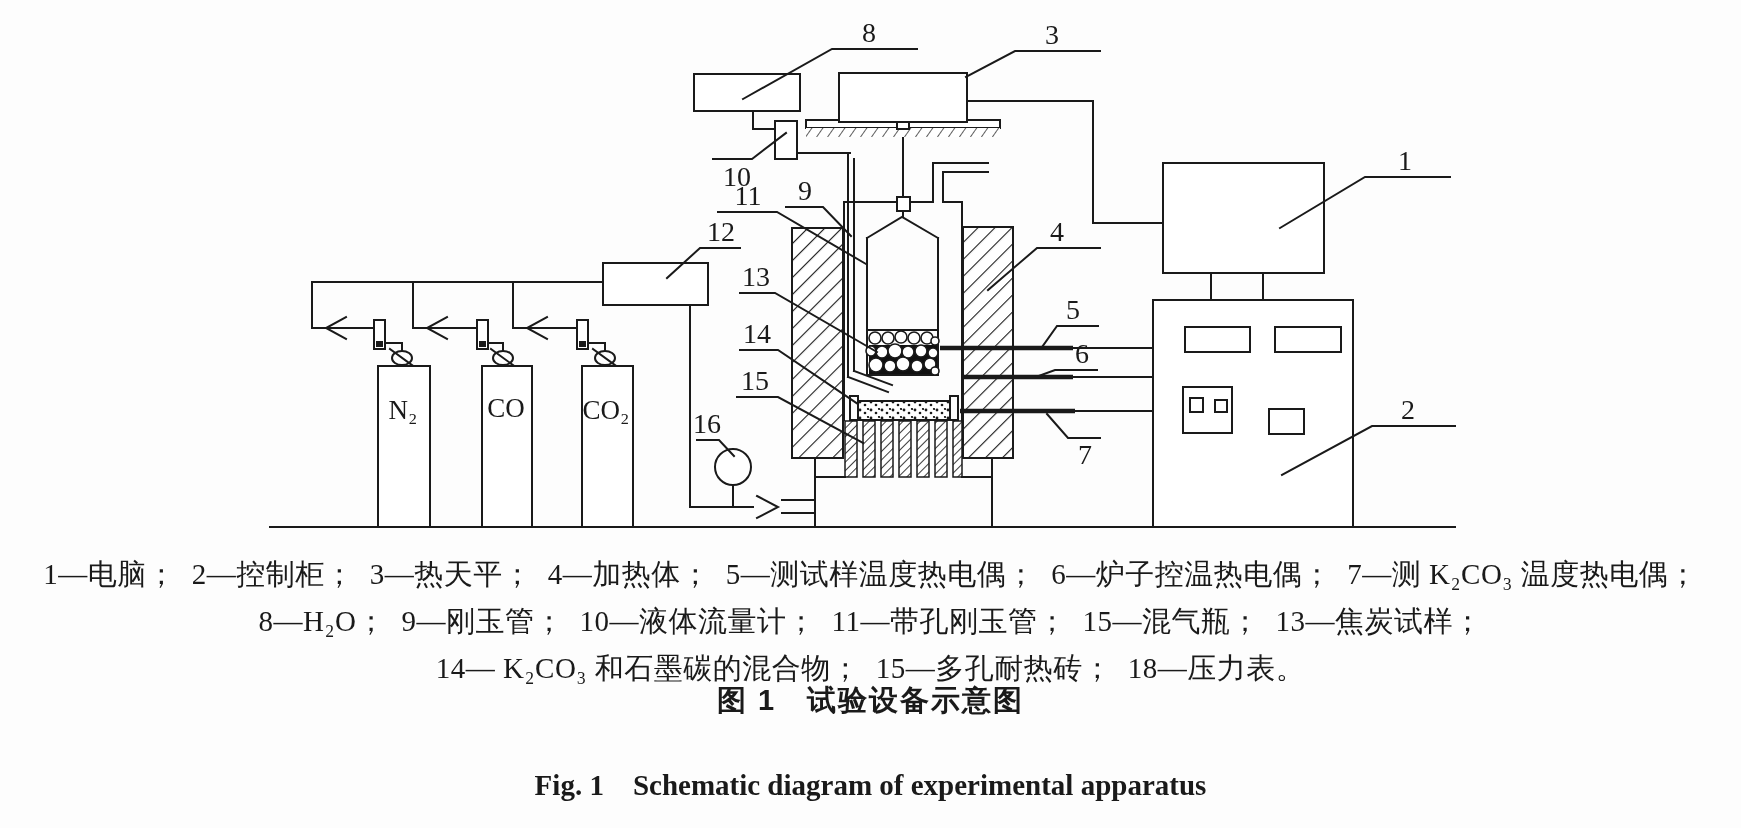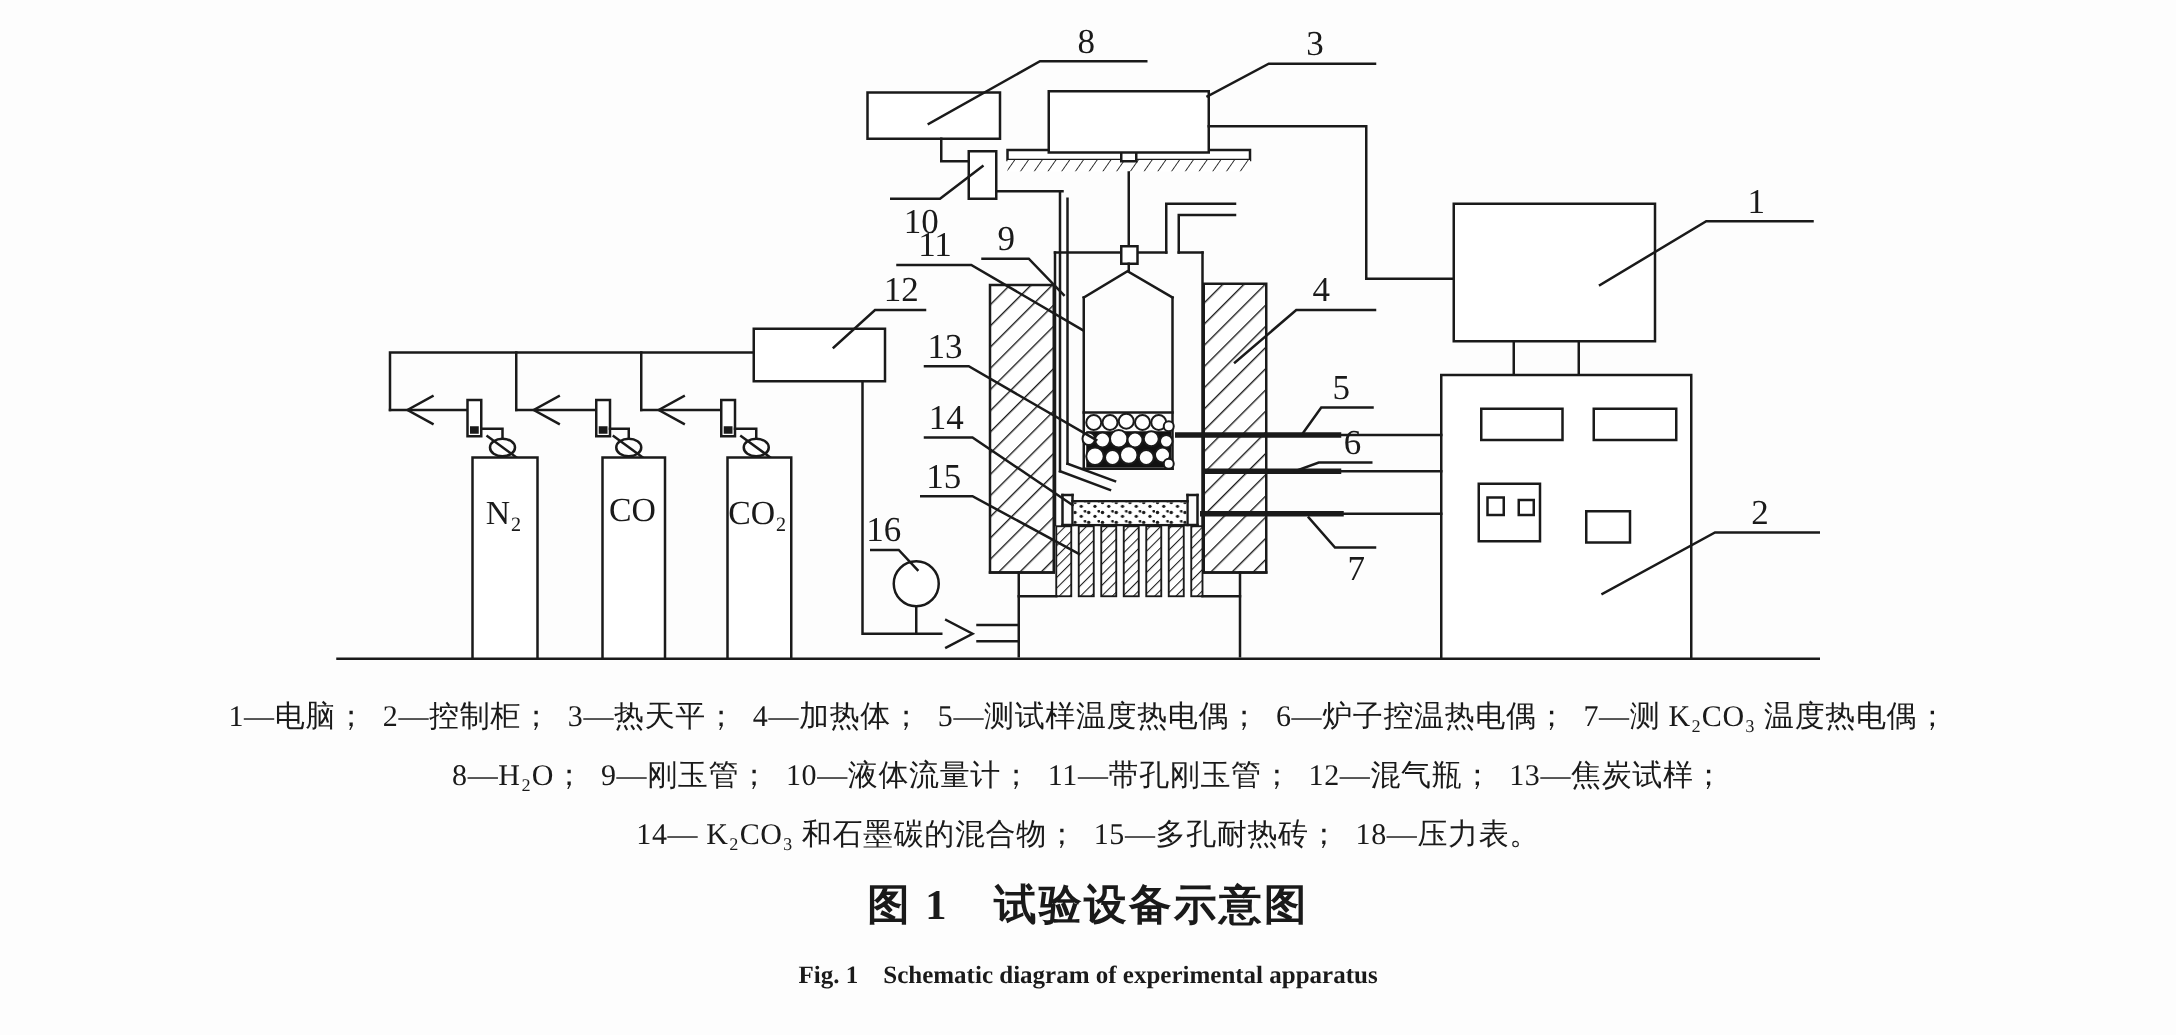--- a/index.html
+++ b/index.html
@@ -5,25 +5,25 @@
   html,body{margin:0;padding:0;background:#ffffff;}
   .page{position:relative;width:1741px;height:828px;background:#fdfdfd;overflow:hidden;
         font-family:"Liberation Serif","DejaVu Serif",serif;color:#1a1a1a;}
   .diagram-svg{position:absolute;top:0;left:0;}
   .ln{stroke:#1a1a1a;stroke-width:2;fill:none;stroke-linecap:square;stroke-linejoin:miter;}
   .thk{stroke:#1a1a1a;stroke-width:4.5;fill:none;stroke-linecap:butt;}
   .fillw{fill:#ffffff;}
   .num{font-family:"Liberation Serif","DejaVu Serif",serif;font-size:28px;fill:#1a1a1a;text-anchor:middle;}
   .gas{font-family:"Liberation Serif","DejaVu Serif",serif;font-size:27px;fill:#1a1a1a;text-anchor:middle;}
   .legend{position:absolute;top:551px;left:0;width:100%;text-align:center;}
-  .legend-line{font-size:24px;line-height:47px;letter-spacing:.5px;white-space:pre;}
-  .cap-zh{position:absolute;top:701px;left:0;width:100%;text-align:center;
-          font-family:Liberation Serif, serif;font-weight:bold;font-size:34px;letter-spacing:2px;}
+  .legend-line{font-size:29px;line-height:47px;letter-spacing:.5px;white-space:pre;}
+  .cap-zh{position:absolute;top:681px;left:0;width:100%;text-align:center;
+          font-family:Liberation Sans, sans-serif;font-weight:bold;font-size:29px;letter-spacing:2px;}
   .cap-en{position:absolute;top:766px;left:0;width:100%;text-align:center;
-          font-family:"Liberation Serif","DejaVu Serif",serif;font-weight:bold;font-size:20px;}
+          font-family:"Liberation Serif","DejaVu Serif",serif;font-weight:bold;font-size:29px;}
 </style>
 </head>
 <body>
 
 <div class="page">
 
   <svg class="diagram-svg" width="1741" height="545" viewBox="0 0 1741 545">
     <defs>
       <pattern id="hatchWall" width="12" height="12" patternUnits="userSpaceOnUse" patternTransform="rotate(-45)">
         <rect width="12" height="12" fill="#ffffff"></rect>
@@ -292,20 +292,20 @@
       <text class="num" x="755" y="390">15</text>
     </g>
     <g>
       <path class="ln" d="M697,440 L719,440 L734,456"></path>
       <text class="num" x="707" y="433">16</text>
     </g>
   </svg>
 
   <div class="legend">
     <div class="legend-line">1—电脑；  2—控制柜；  3—热天平；  4—加热体；  5—测试样温度热电偶；  6—炉子控温热电偶；  7—测 K₂CO₃ 温度热电偶；</div>
-    <div class="legend-line">8—H₂O；  9—刚玉管；  10—液体流量计；  11—带孔刚玉管；  12—混气瓶；  13—焦炭试样；</div>
+    <div class="legend-line">8—H₂O；  9—刚玉管；  10—液体流量计；  11—带孔刚玉管；  15—混气瓶；  13—焦炭试样；</div>
     <div class="legend-line">14— K₂CO₃ 和石墨碳的混合物；  15—多孔耐热砖；  18—压力表。</div>
   </div>
 
   <div class="cap-zh">图 1　试验设备示意图</div>
   <div class="cap-en">Fig. 1　Schematic diagram of experimental apparatus</div>
 
 </div>
 
 </body></html>

